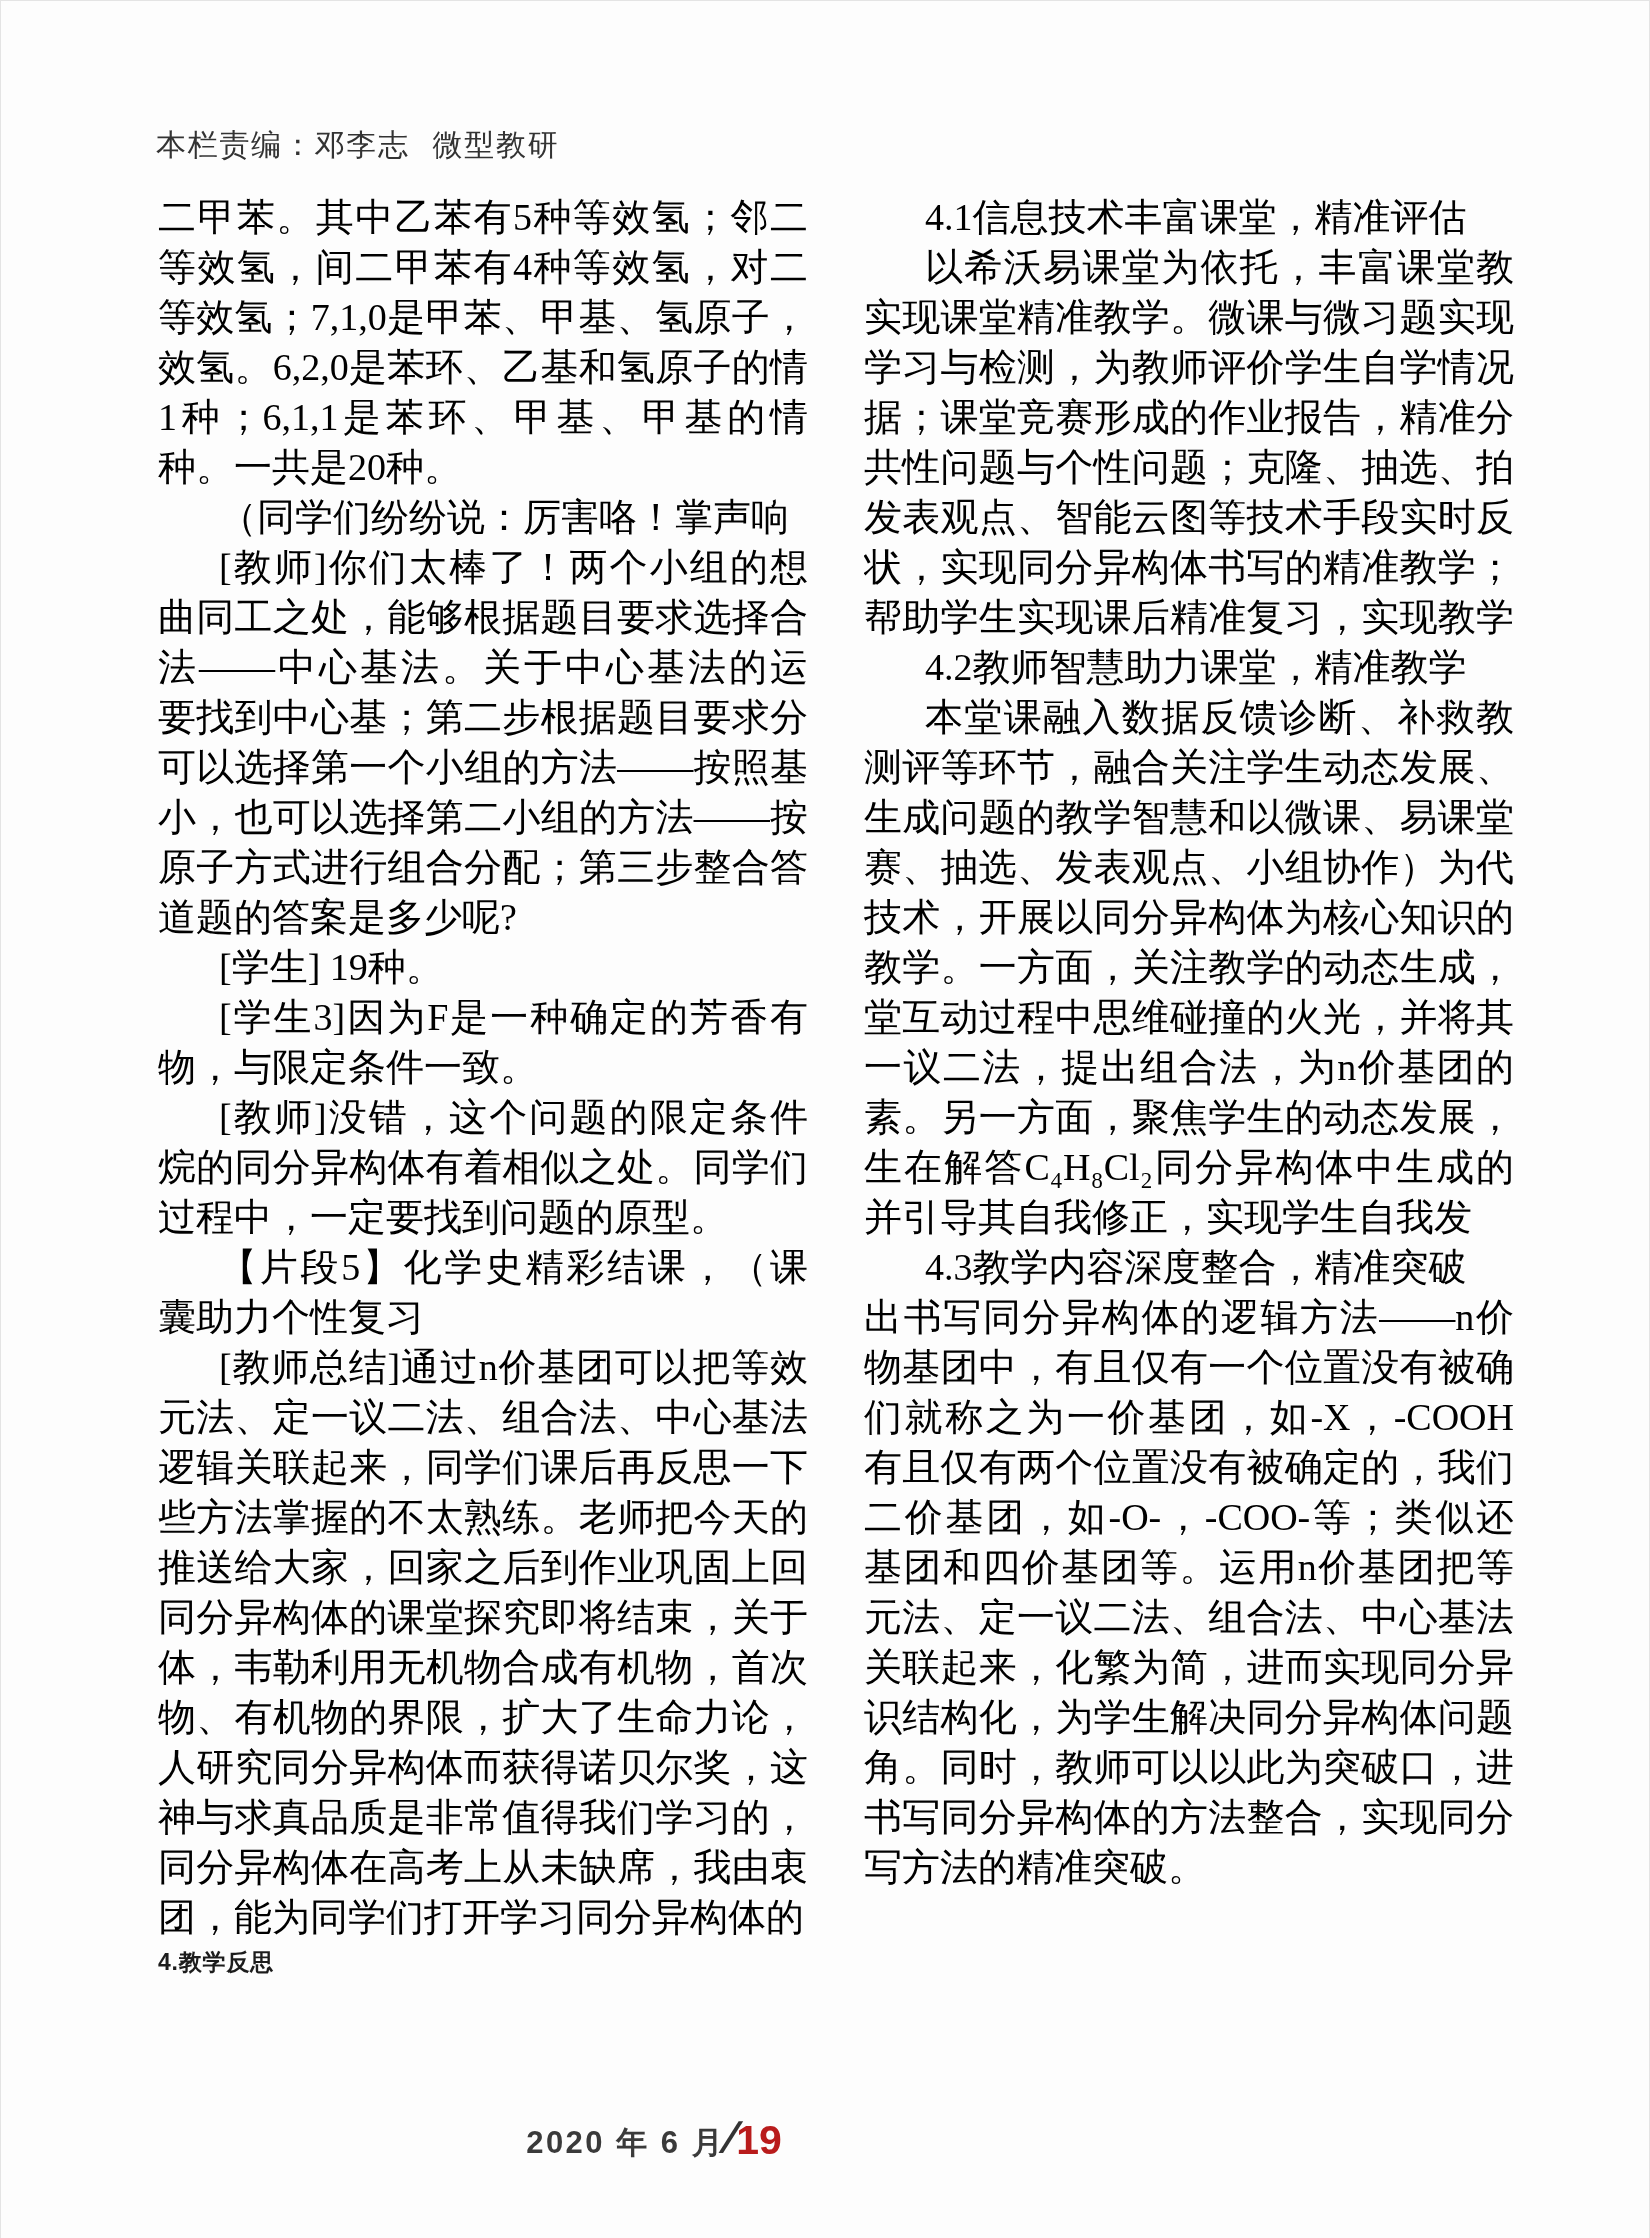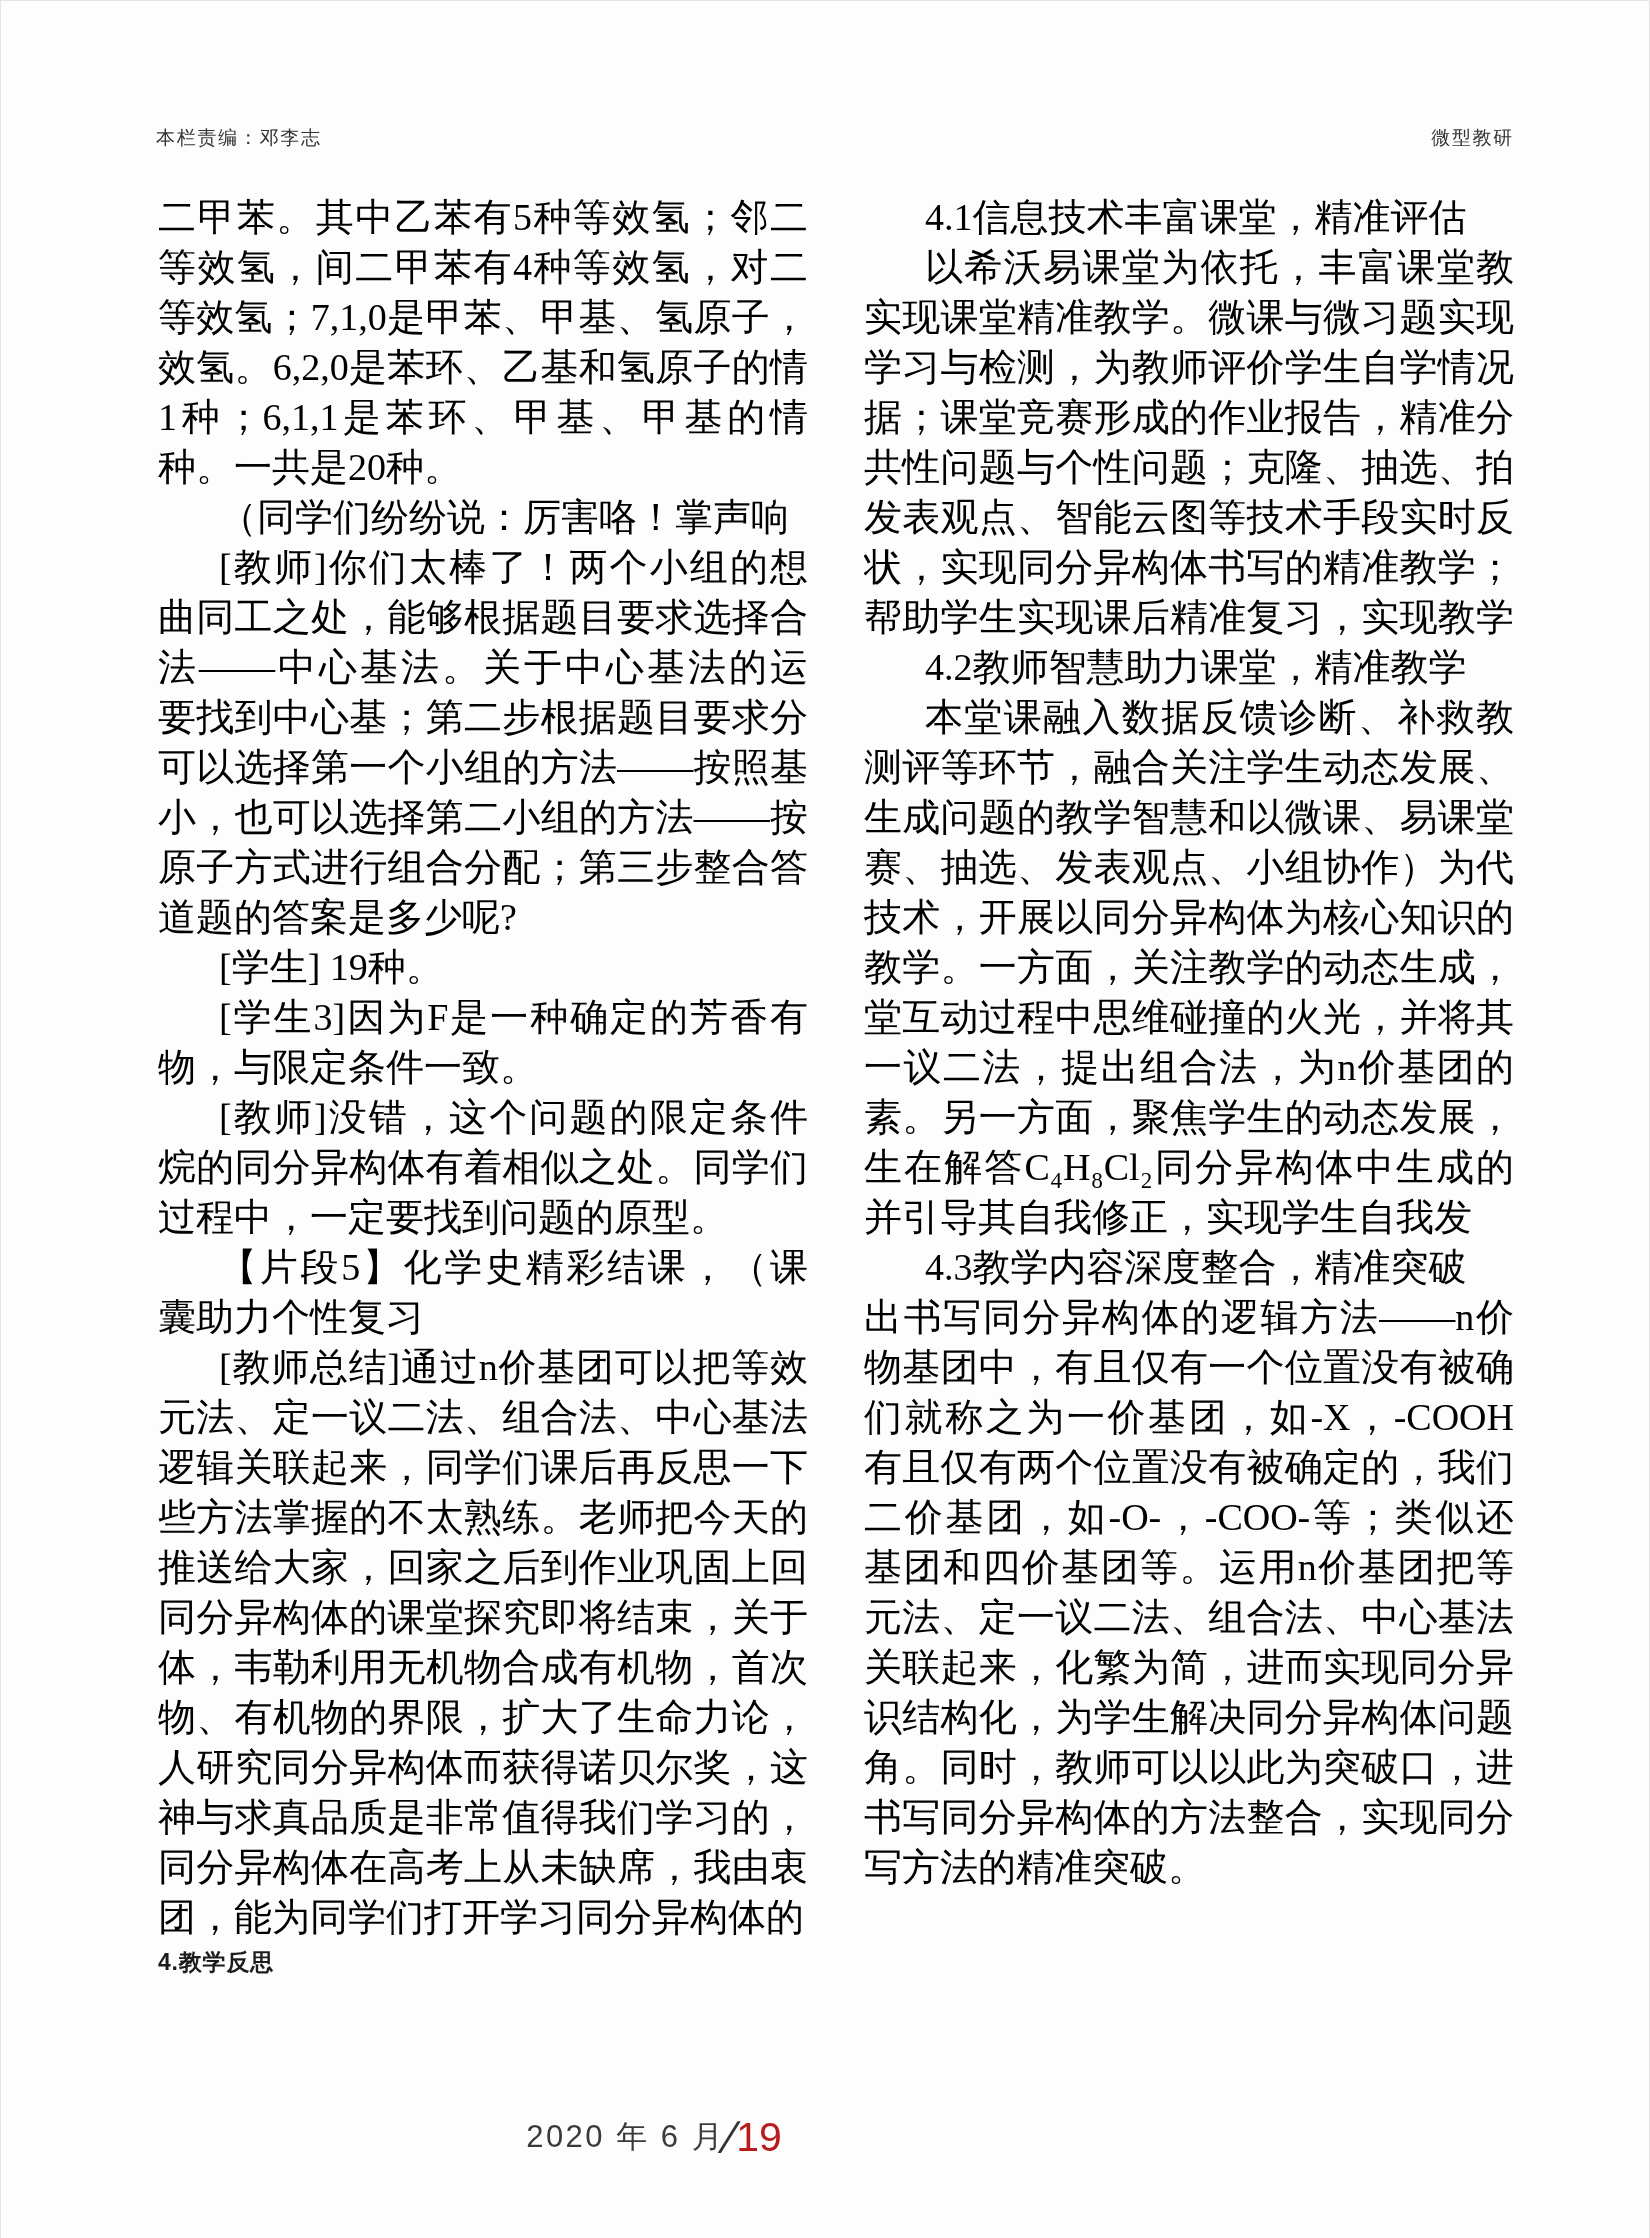--- a/index.html
+++ b/index.html
@@ -7,43 +7,43 @@
     position:relative;
     width:1650px;height:2239px;
     background:#fdfdfd;
     box-sizing:border-box;
     border:0.8px solid #e4e4e4;
     overflow:hidden;
     font-family:"Liberation Serif","DejaVu Serif",serif;
   }
   .header{
     position:absolute;left:155px;top:124px;width:1358px;
-    display:flex;justify-content:space-between;align-items:baseline;
+    display:flex;justify-content:flex-start;align-items:baseline;
     font-family:"Liberation Sans","DejaVu Sans",sans-serif;
-    font-size:19px;color:#333333;letter-spacing:1.7px;gap:23px;
+    font-size:30px;color:#333333;letter-spacing:1.7px;gap:23px;
   }
   .col{
     position:absolute;top:191px;width:650px;
     font-size:38px;line-height:50px;color:#000000;
   }
   .col-left{left:157px;}
   .col-right{left:863px;}
   .line{height:50px;overflow:hidden;text-align:left;}
   .line.i{text-indent:61px;}
   .line.j{text-align:justify;text-align-last:justify;}
   .section-heading{
     position:absolute;left:157px;top:1946px;
     font-family:"Liberation Sans","DejaVu Sans",sans-serif;
     font-weight:600;font-size:23px;color:#1c1c1c;letter-spacing:0.8px;
   }
   .footer{
     position:absolute;left:0;top:2109px;width:1306px;
-    display:flex;justify-content:center;align-items:center;
+    display:flex;justify-content:center;align-items:flex-end;
     font-family:"Liberation Sans","DejaVu Sans",sans-serif;
-    font-size:31px;color:#3a3a3a;letter-spacing:2.5px;
+    font-size:31px;color:#3a3a3a;letter-spacing:2.5px;font-weight:bold;
   }
   .footer .slash{font-size:46px;letter-spacing:0;padding:0 1.7px;color:#333;}
   .footer .pagenum{font-size:41px;letter-spacing:0;color:#b91c1c;}
 </style>
 </head>
 <body>
 
 <div class="page">
 
   <div class="header">

